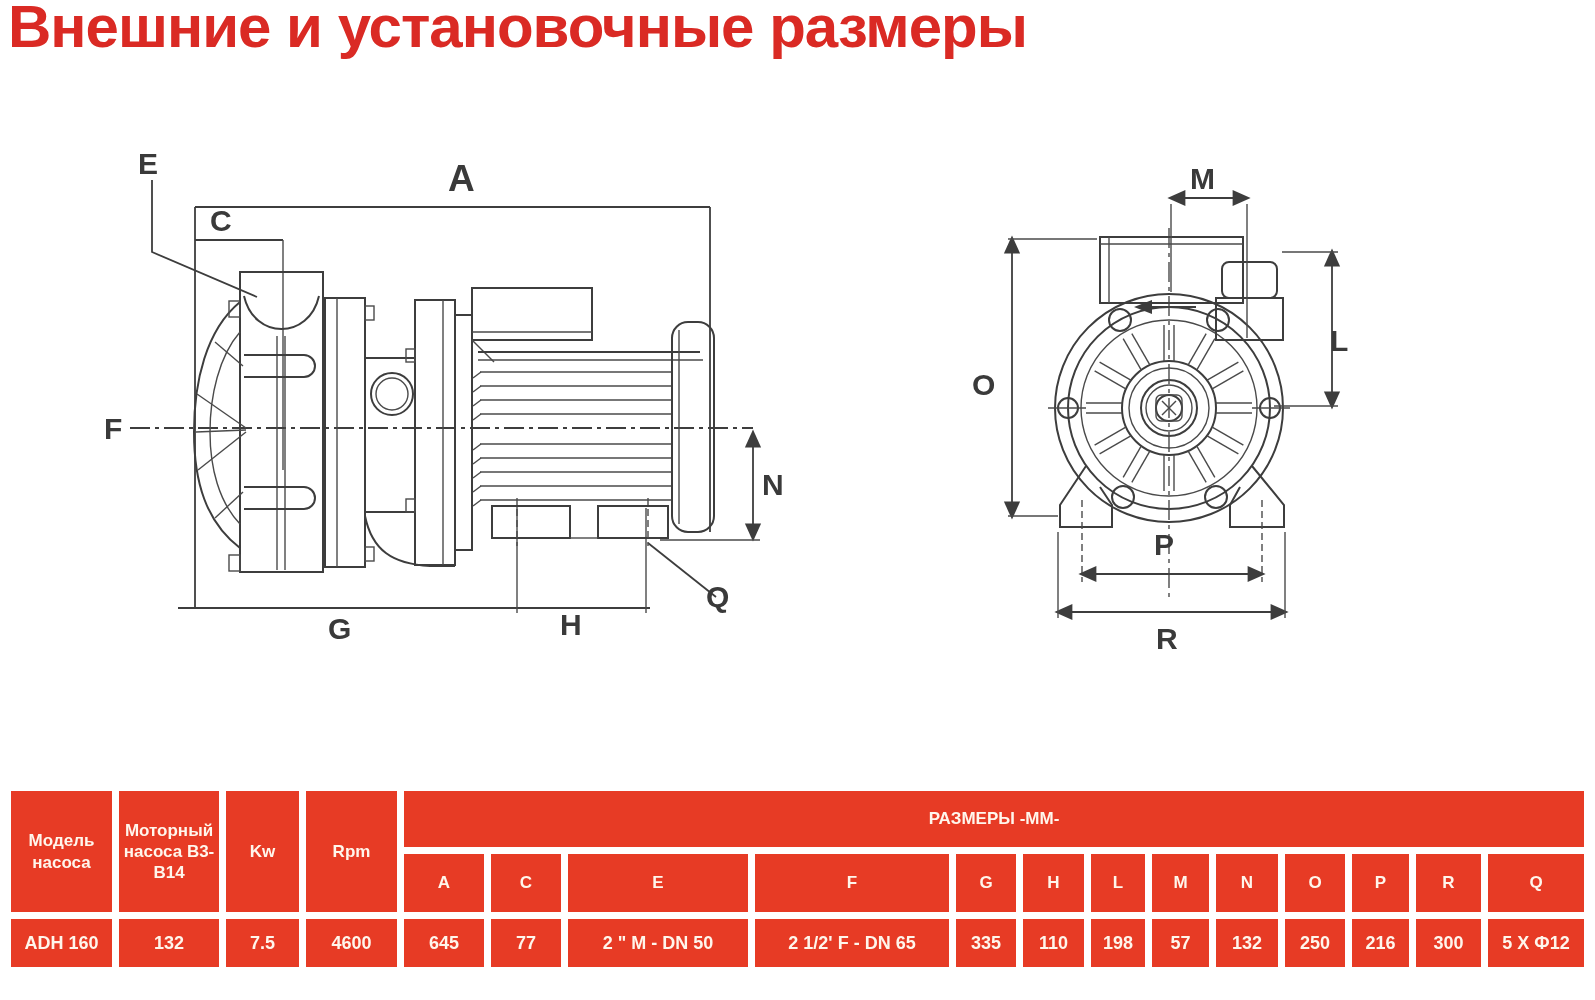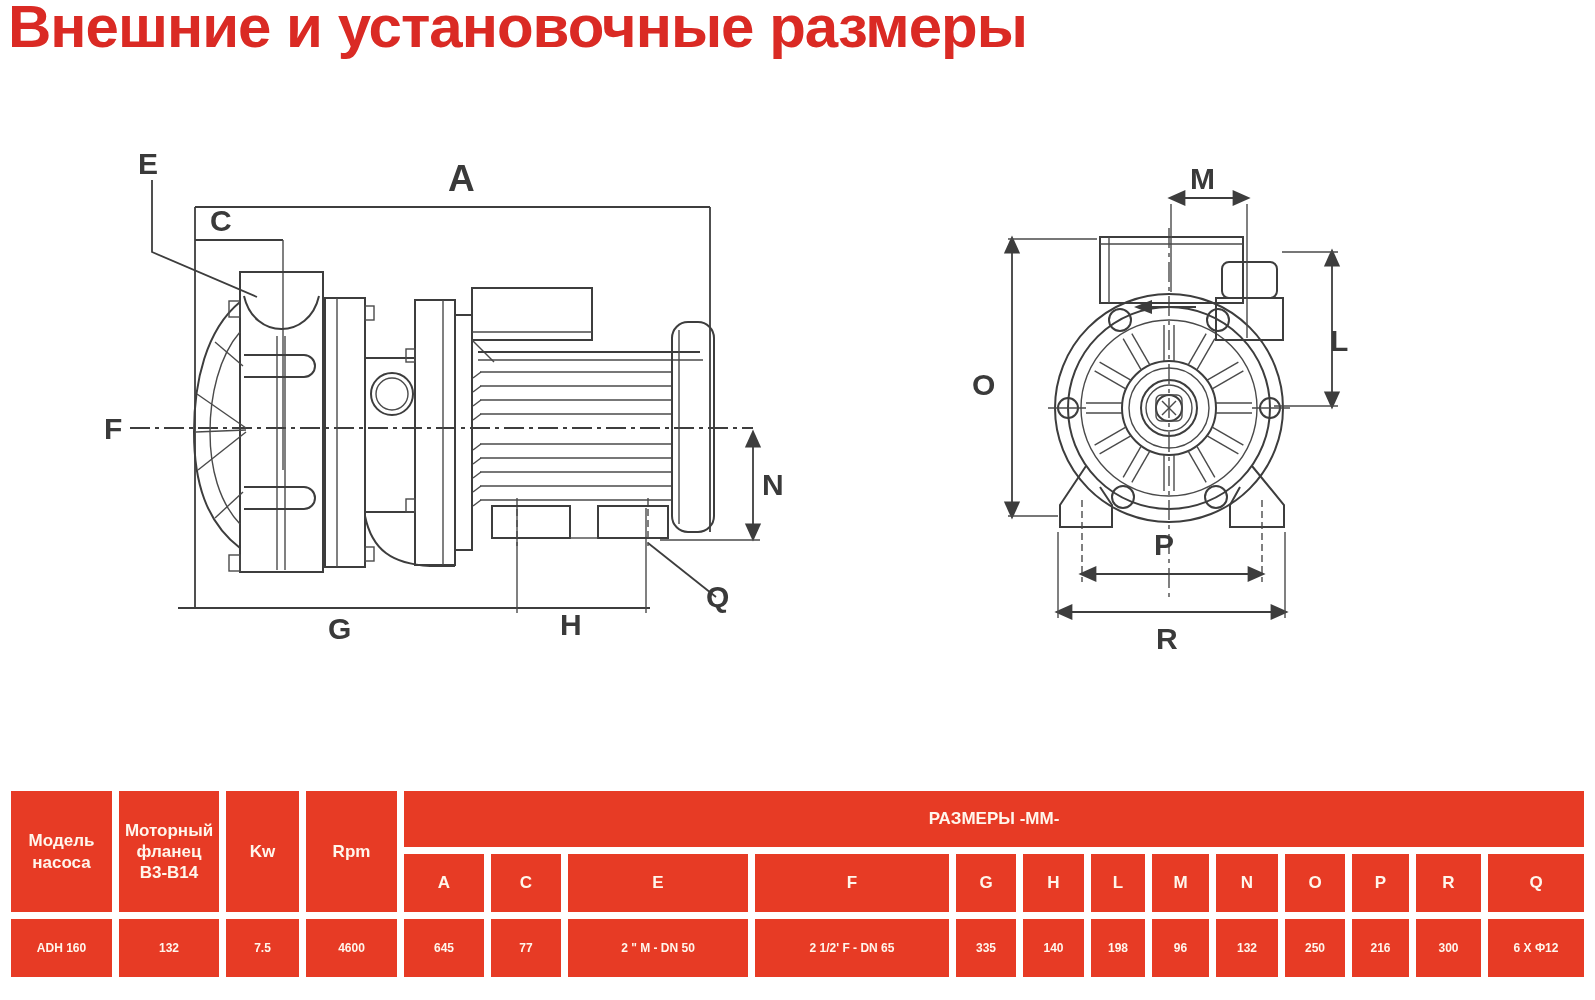--- a/index.html
+++ b/index.html
@@ -26,21 +26,21 @@
   table.spec{
     position:absolute;left:4px;top:784px;
     border-collapse:separate;border-spacing:7px;table-layout:fixed;
   }
   table.spec td{
     background:#e73b25;color:#fff6ec;font-weight:bold;text-align:center;
     vertical-align:middle;font-size:17px;padding:0 2px;line-height:1.25;
   }
   tr.r1 td{height:56px;}
   tr.r2 td{height:58px;}
-  tr.r3 td{height:58px;font-size:12px;}
+  tr.r3 td{height:48px;font-size:18px;}
 </style>
 </head>
 <body>
 
 <h1 class="page-title">Внешние и установочные размеры</h1>
 
 <svg class="drawing" width="1595" height="760" viewBox="0 0 1595 760">
   <defs>
     <marker id="arr" markerWidth="12" markerHeight="12" refX="9" refY="6" orient="auto-start-reverse">
       <path d="M1,1.5 L11,6 L1,10.5 z" fill="#3d3d3d"></path>
@@ -278,21 +278,21 @@
       <col style="width:57px">
     <col style="width:62px">
       <col style="width:60px">
       <col style="width:57px">
       <col style="width:65px">
     <col style="width:96px">
   </colgroup>
   <tbody>
       <tr class="r1">
     <td rowspan="2">Модель насоса</td>
-    <td rowspan="2">Моторный фланец В3-В14</td>
+    <td rowspan="2">Моторный насоса В3-В14</td>
     <td rowspan="2">Kw</td>
     <td rowspan="2">Rpm</td>
     <td colspan="13">РАЗМЕРЫ -ММ-</td>
   </tr>
   <tr class="r2">
     <td>A</td>
     <td>C</td>
     <td>E</td>
     <td>F</td>
     <td>G</td>
@@ -308,23 +308,23 @@
   <tr class="r3">
     <td>ADH 160</td>
     <td>132</td>
     <td>7.5</td>
     <td>4600</td>
     <td>645</td>
     <td>77</td>
     <td>2 " M - DN 50</td>
     <td>2 1/2' F - DN 65</td>
     <td>335</td>
-    <td>140</td>
+    <td>110</td>
     <td>198</td>
-    <td>96</td>
+    <td>57</td>
     <td>132</td>
     <td>250</td>
     <td>216</td>
     <td>300</td>
-    <td>6 X Ф12</td>
+    <td>5 X Ф12</td>
   </tr>
 </tbody>
   </table>
 
 </body></html>

